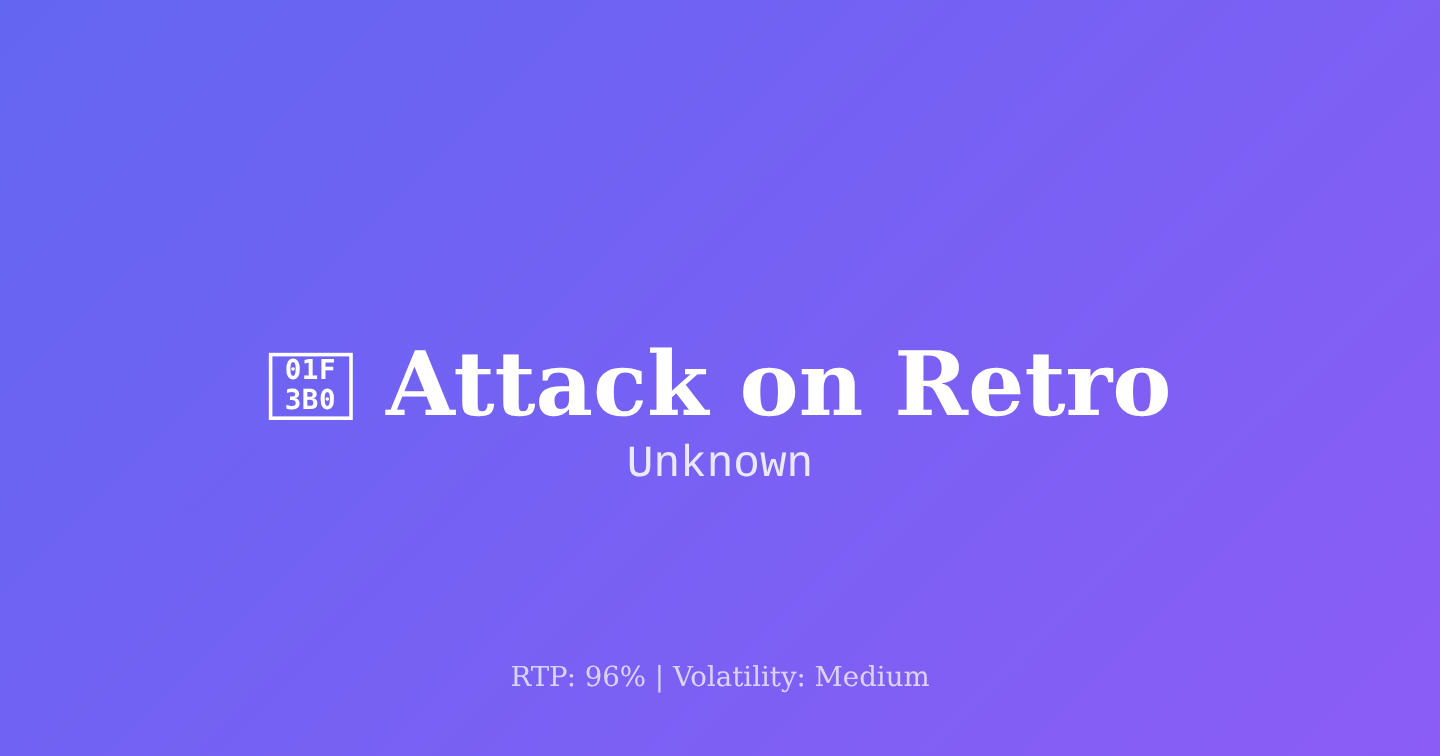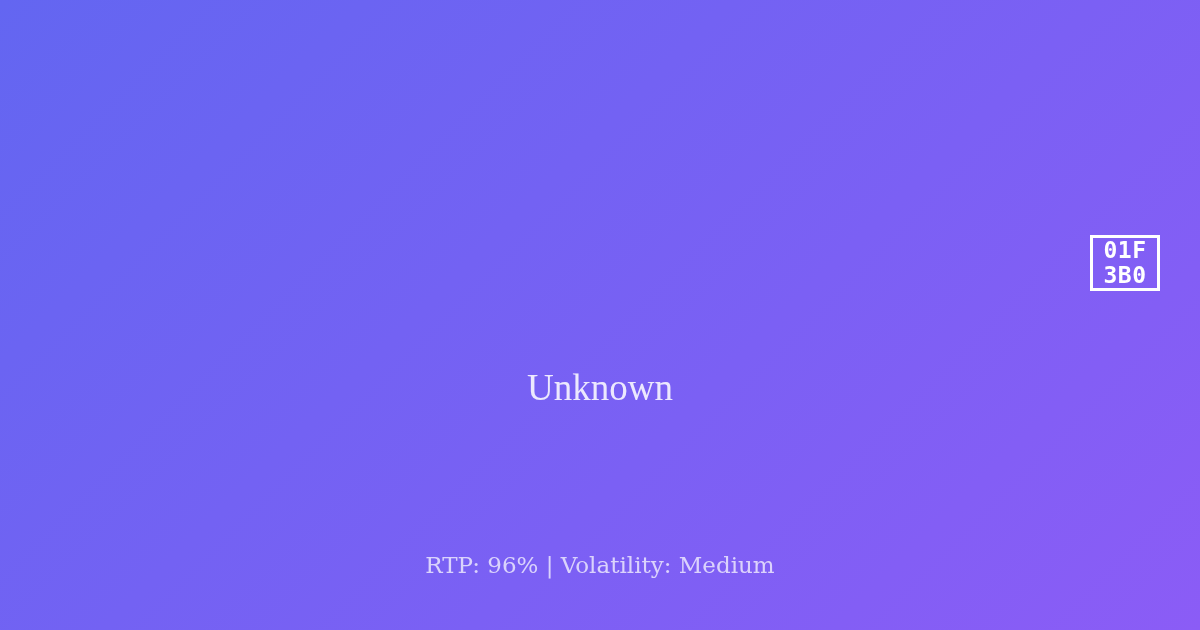--- a/index.html
+++ b/index.html
@@ -30,21 +30,21 @@
 
   
   .title-row {
     position: absolute;
     top: 233px;
     left: 0;
     right: 0;
     display: flex;
     flex-direction: row;
     align-items: center;
-    justify-content: flex-end;
+    justify-content: center;
     gap: 28px;
     padding: 0 40px;
     box-sizing: border-box;
   }
 
   
   .tofu-glyph {
     flex: 0 0 auto;
     width: 70px;
     height: 56px;
@@ -79,21 +79,21 @@
     letter-spacing: 0px;
   }
 
   
   .game-provider {
     position: absolute;
     top: 366px;
     left: 0;
     right: 0;
     text-align: center;
-    font-family: Liberation Serif, serif;
+    font-family: Liberation Mono, monospace;
     font-weight: 400;
     font-size: 37px;
     line-height: 1.2;
     color: rgba(255, 255, 255, 0.86);
     white-space: nowrap;
   }
 
   
   .game-stats {
     position: absolute;
@@ -115,20 +115,21 @@
 
 <div class="og-card">
 
   <div class="title-row">
 
     <span class="tofu-glyph">
       <span class="tofu-line">01F</span>
       <span class="tofu-line">3B0</span>
     </span>
 
+    <h1 class="game-title">Attack on Retro</h1>
 
   </div>
 
   <div class="game-provider">Unknown</div>
 
   <div class="game-stats">RTP: 96% | Volatility: Medium</div>
 
 </div>
 
 </body></html>

